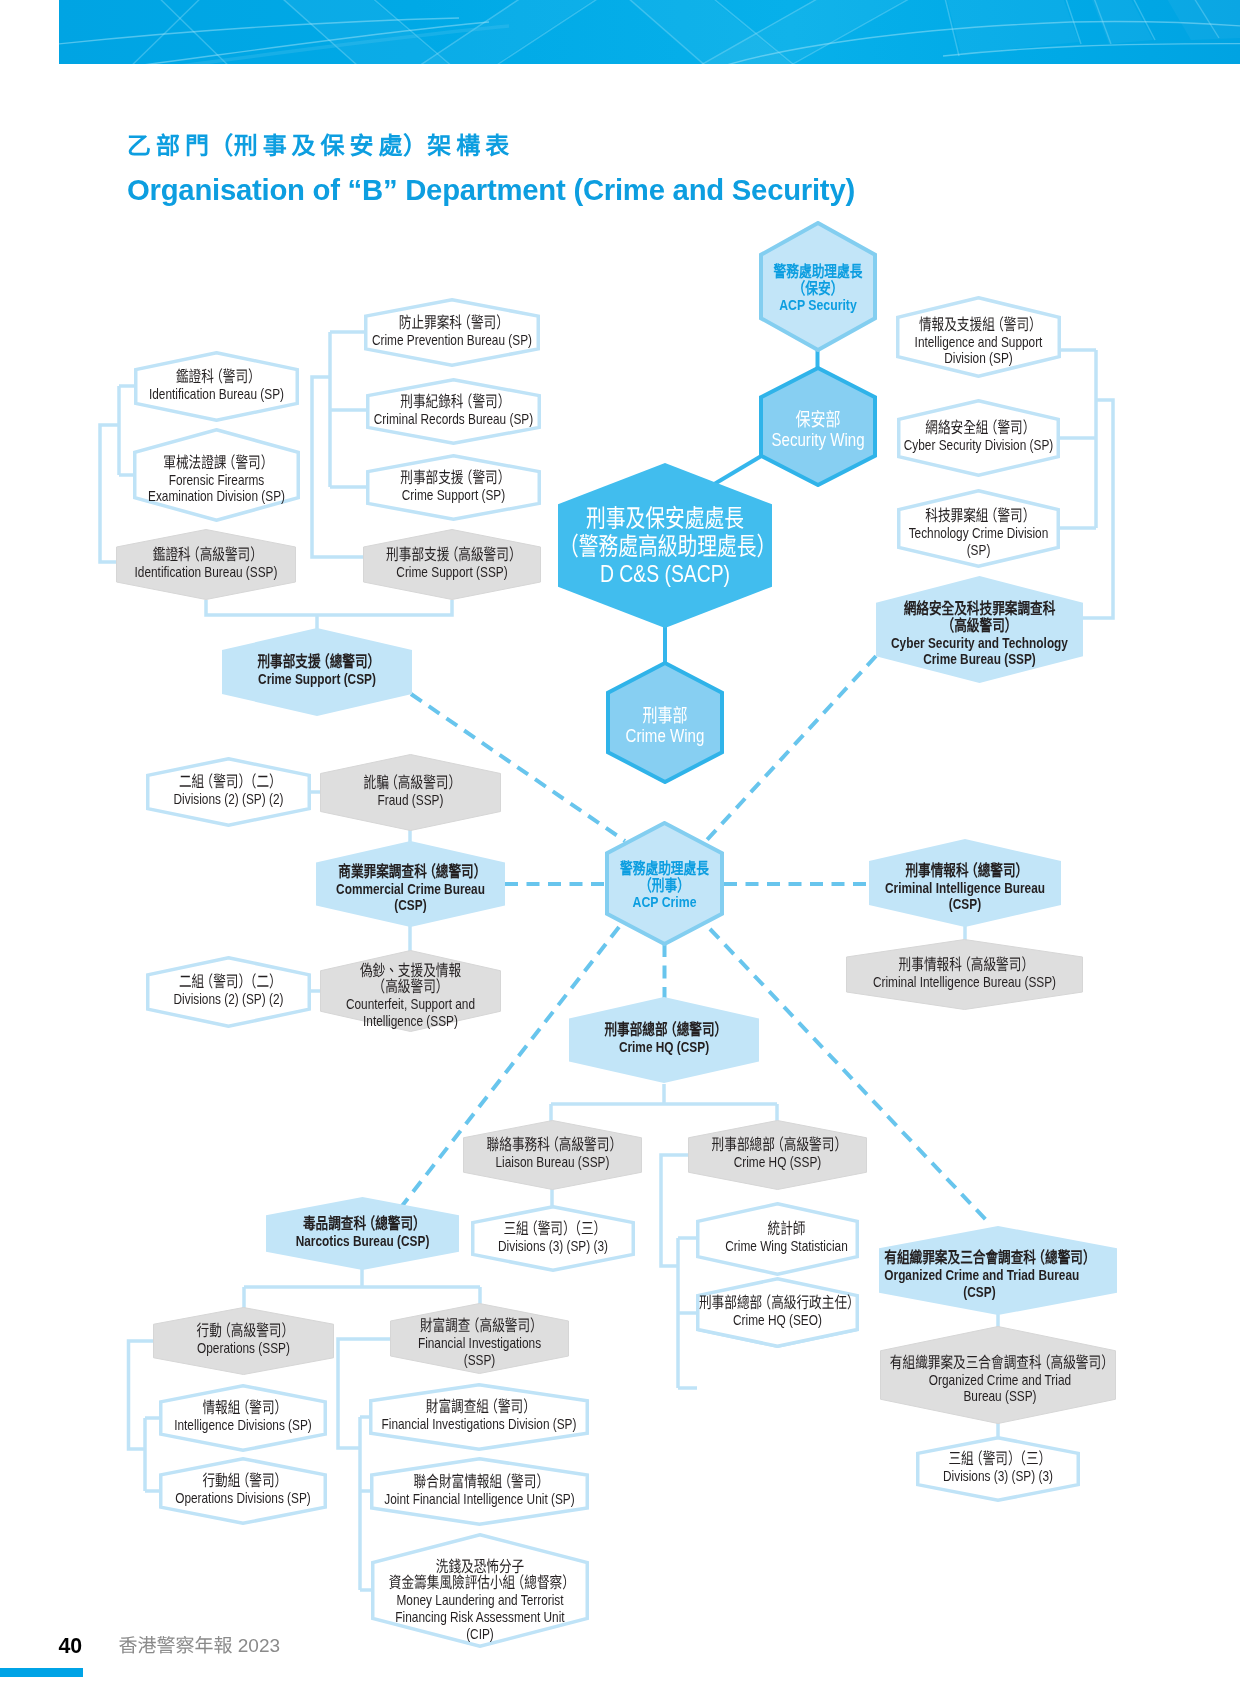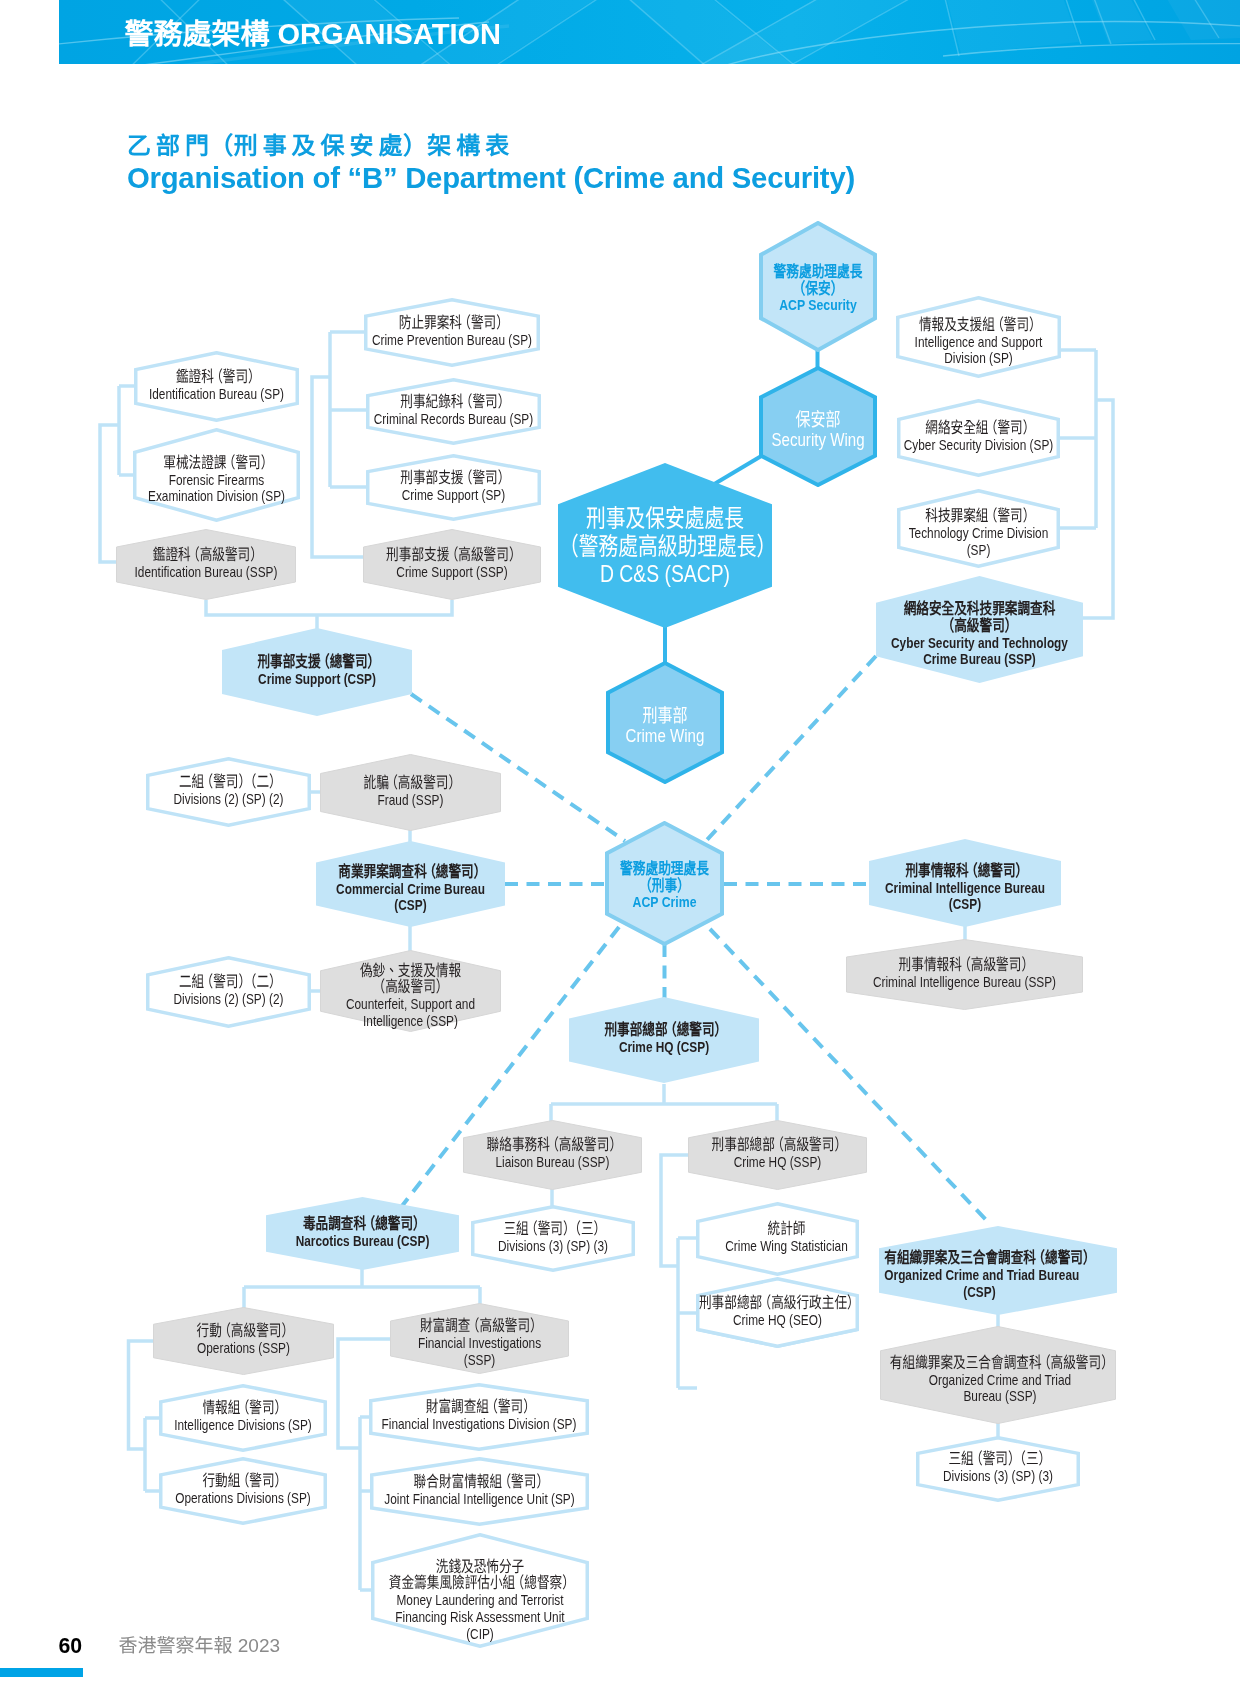--- a/index.html
+++ b/index.html
@@ -13,21 +13,21 @@
   .topbar{position:absolute;left:59px;top:0;width:1181px;height:64px;overflow:hidden;}
   .topbar svg{position:absolute;left:0;top:0;}
   .topbar .htitle{position:absolute;left:65.5px;top:14.5px;color:#fff;font-size:29px;
        font-weight:700;letter-spacing:0px;white-space:nowrap;line-height:38px;}
 
   
   .titles{position:absolute;left:127px;top:131px;color:#0d9ee0;font-weight:700;}
   .titles .t-zh{font-size:24px;line-height:30px;letter-spacing:4.95px;text-indent:0;}
   .t-zh .pwl{margin-left:-.19em;margin-right:-.19em;}
   .t-zh .pwr{margin-right:-.19em;margin-left:-.19em;}
-  .titles .t-en{font-size:29.3px;line-height:33px;letter-spacing:-.25px;}
+  .titles .t-en{font-size:29.3px;line-height:33px;letter-spacing:-.25px;margin-top:12px;}
 
   
   .wires{position:absolute;left:0;top:0;width:1240px;height:1692px;}
   .wires path{fill:none;stroke-linecap:butt;stroke-linejoin:miter;}
   .wires .thin{stroke:#bfe3f7;stroke-width:3.5;}
   .wires .main{stroke:#35b6ec;stroke-width:4;}
   .wires .dash{stroke:#68c5ed;stroke-width:4;stroke-dasharray:13 8.5;}
 
   
   .node{position:absolute;}
@@ -97,21 +97,20 @@
           <path d="M640,74 C 716,46 856,28 1012,22"></path>
           <path d="M884,56 C 960,48 1050,42 1230,44"></path>
           <path d="M1012,22 C 1100,20 1170,24 1230,30"></path>
           <path d="M-20,46 C 110,32 250,22 400,18"></path>
         </g>
         <g fill="none" stroke="#5cc9f0" stroke-opacity=".25" stroke-width="3.5">
           <path d="M-20,84 C 130,66 300,40 450,26"></path>
         </g>
       </g>
     </svg>
-    <div class="htitle">警務處架構 ORGANISATION</div>
   </div>
 
   <div class="titles">
     <div class="t-zh">乙部門<span class="pwl">（</span>刑事及保安處<span class="pwr">）</span>架構表</div>
     <div class="t-en">Organisation of “B” Department (Crime and Security)</div>
   </div>
 
   <svg class="wires" viewBox="0 0 1240 1692">
     <path class="main" d="M 817.5 345 L 817.5 370"></path>
     <path class="main" d="M 665 624 L 665 665"></path>
@@ -563,17 +562,17 @@
       <svg class="hex" viewBox="0 0 164 66" width="164" height="66">
           <polygon points="80.25,0 160.5,15.625 160.5,46.875 80.25,62.5 0,46.875 0,15.625" fill="#ffffff" stroke="#bfe3f7" stroke-width="3.5" stroke-linejoin="miter" transform="translate(1.75,1.75)"></polygon>
         </svg>
       <div class="txt" style="font-size:15.0px;line-height:16.7px;color:#231f20;font-weight:400;transform:translateY(-1.1px) scaleX(.79)">
           <div class="zh" style="font-size:16.0px">三組<span class="pwl">（</span>警司<span class="pwr">）</span><span class="pwl">（</span>三<span class="pwr">）</span></div>
           <div class="en">Divisions (3) (SP) (3)</div>
         </div>
     </div>
   </div>
 
-  <div class="footer-num">60</div>
+  <div class="footer-num">40</div>
   <div class="footer-pub">香港警察年報 2023</div>
   <div class="footer-bar"></div>
 
 </div>
 
 </body></html>

